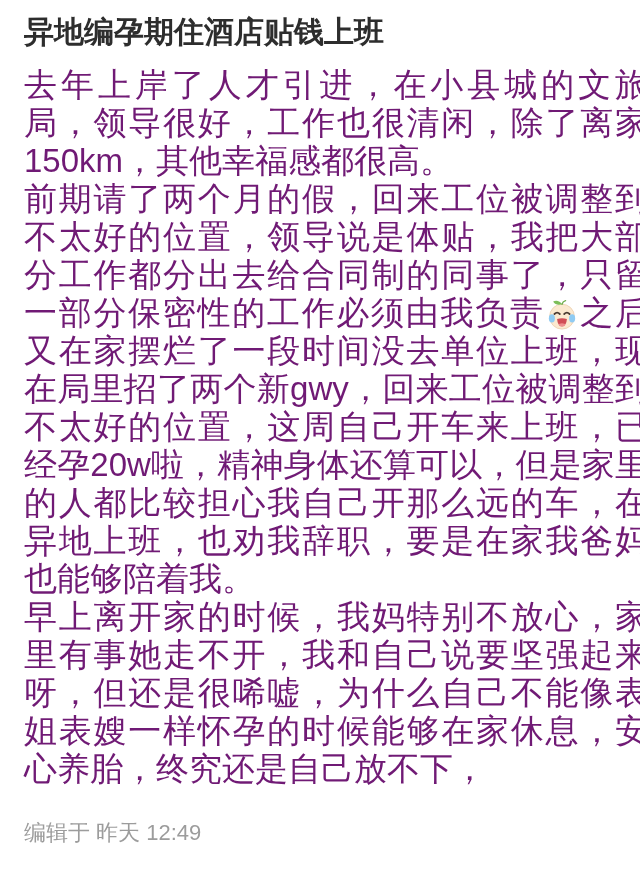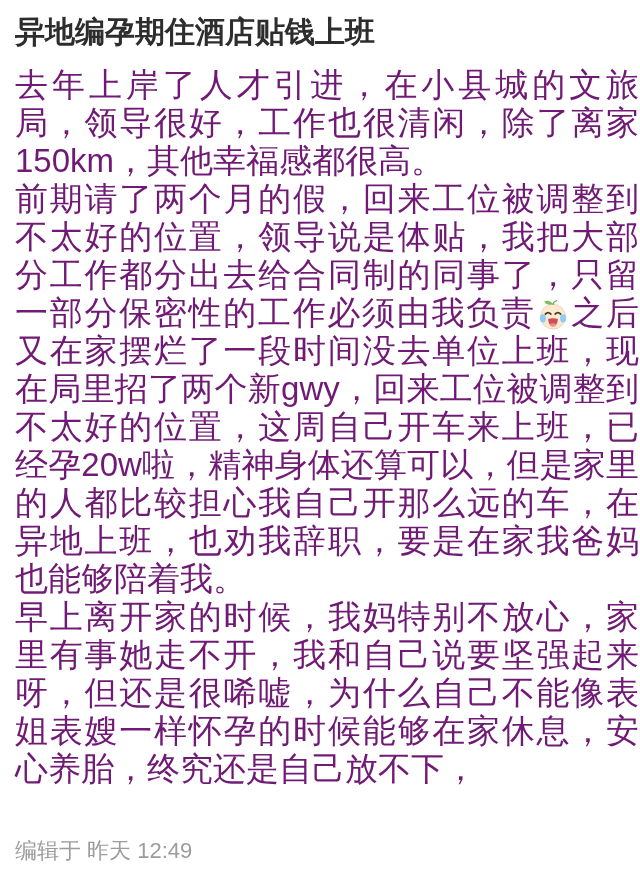--- a/index.html
+++ b/index.html
@@ -8,21 +8,21 @@
     background: #ffffff;
   }
   body {
     width: 640px;
     height: 870px;
     overflow: hidden;
     font-family: "Liberation Sans", sans-serif;
     color: #333333;
   }
   .post {
-    padding: 10px 8px 0 15px;
+    padding: 10px 8px 0 24px;
   }
   .title {
     margin: 0 0 12px 0;
     font-size: 30px;
     line-height: 44px;
     font-weight: 700;
     color: #2d2d2d;
   }
   .content {
     width: 624px;
@@ -42,21 +42,21 @@
     height: 32px;
     vertical-align: -6px;
     margin: 0 1px;
   }
   .emoji svg {
     display: block;
     width: 100%;
     height: 100%;
   }
   .footer {
-    margin-top: 50px;
+    margin-top: 32px;
     font-size: 22px;
     line-height: 26px;
     color: #9c9c9c;
   }
 </style>
 </head>
 <body>
 
 <div class="post">
 

